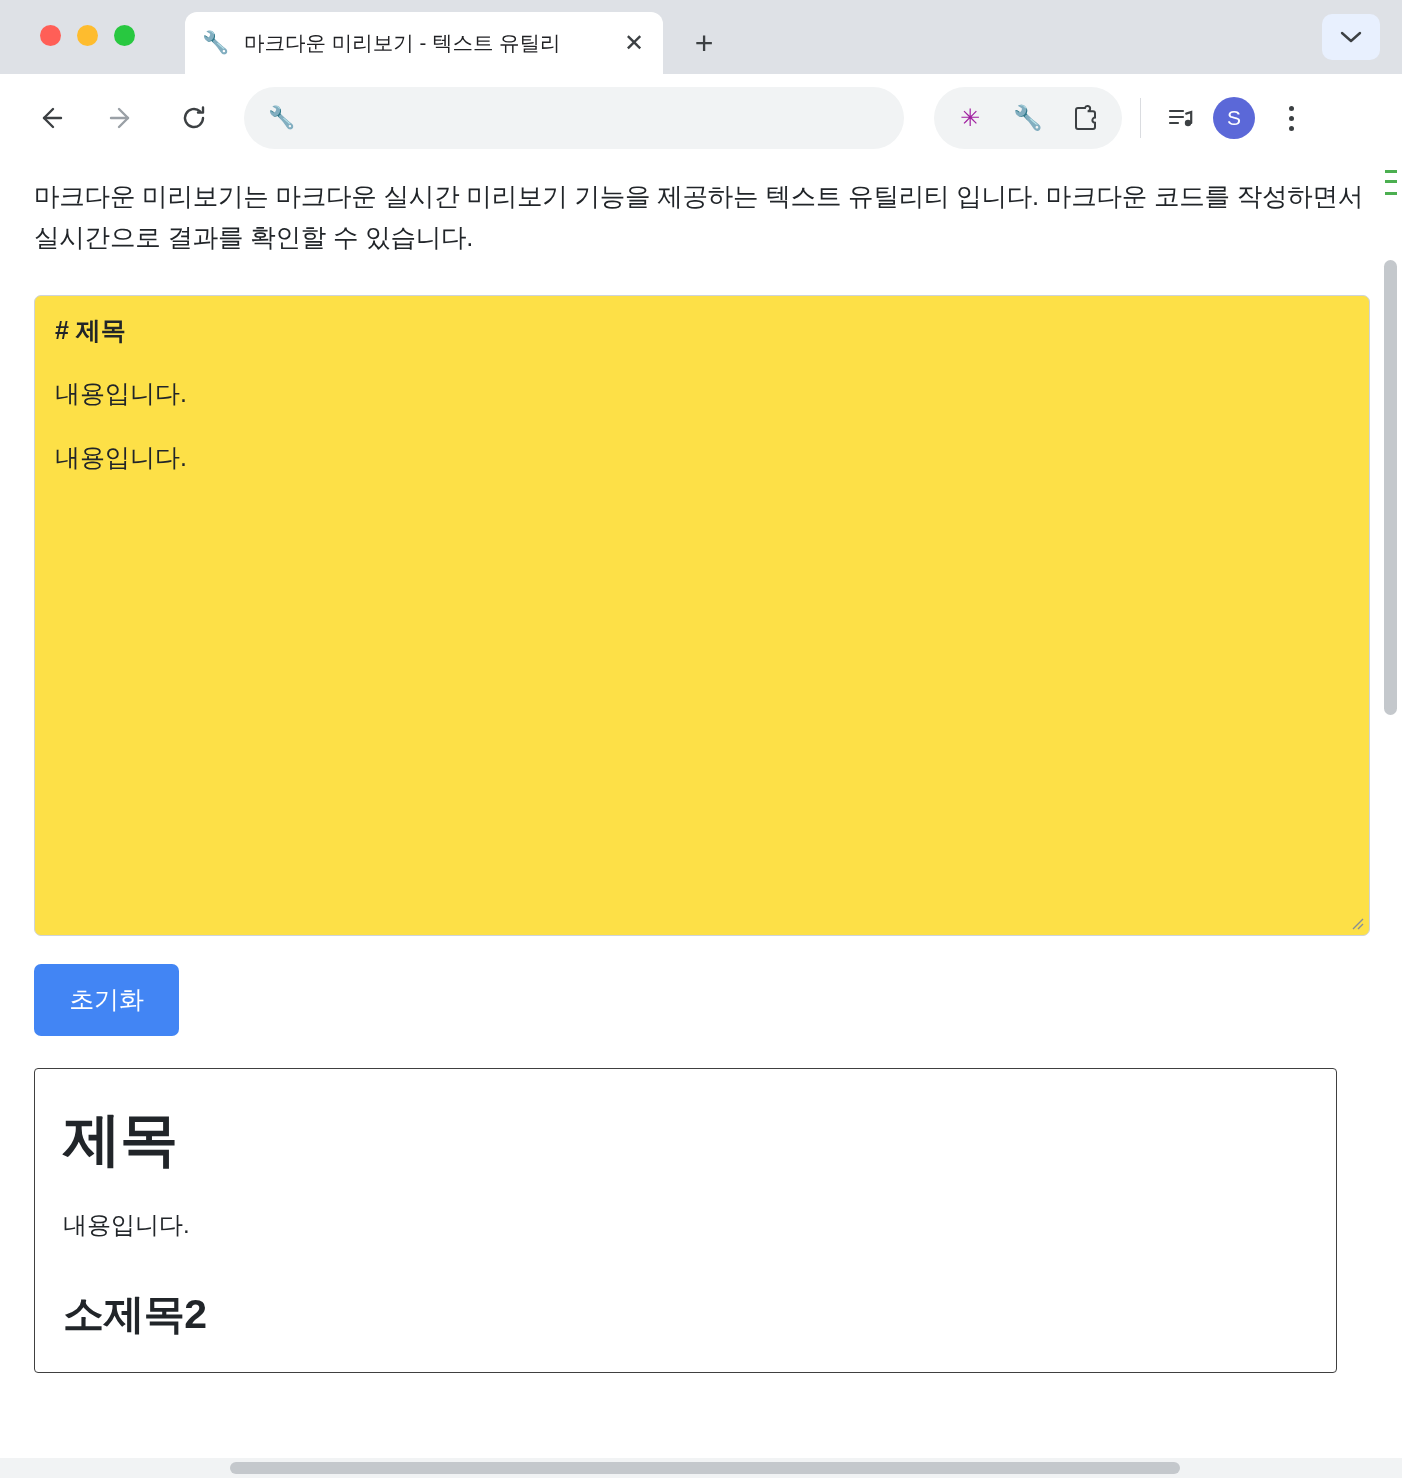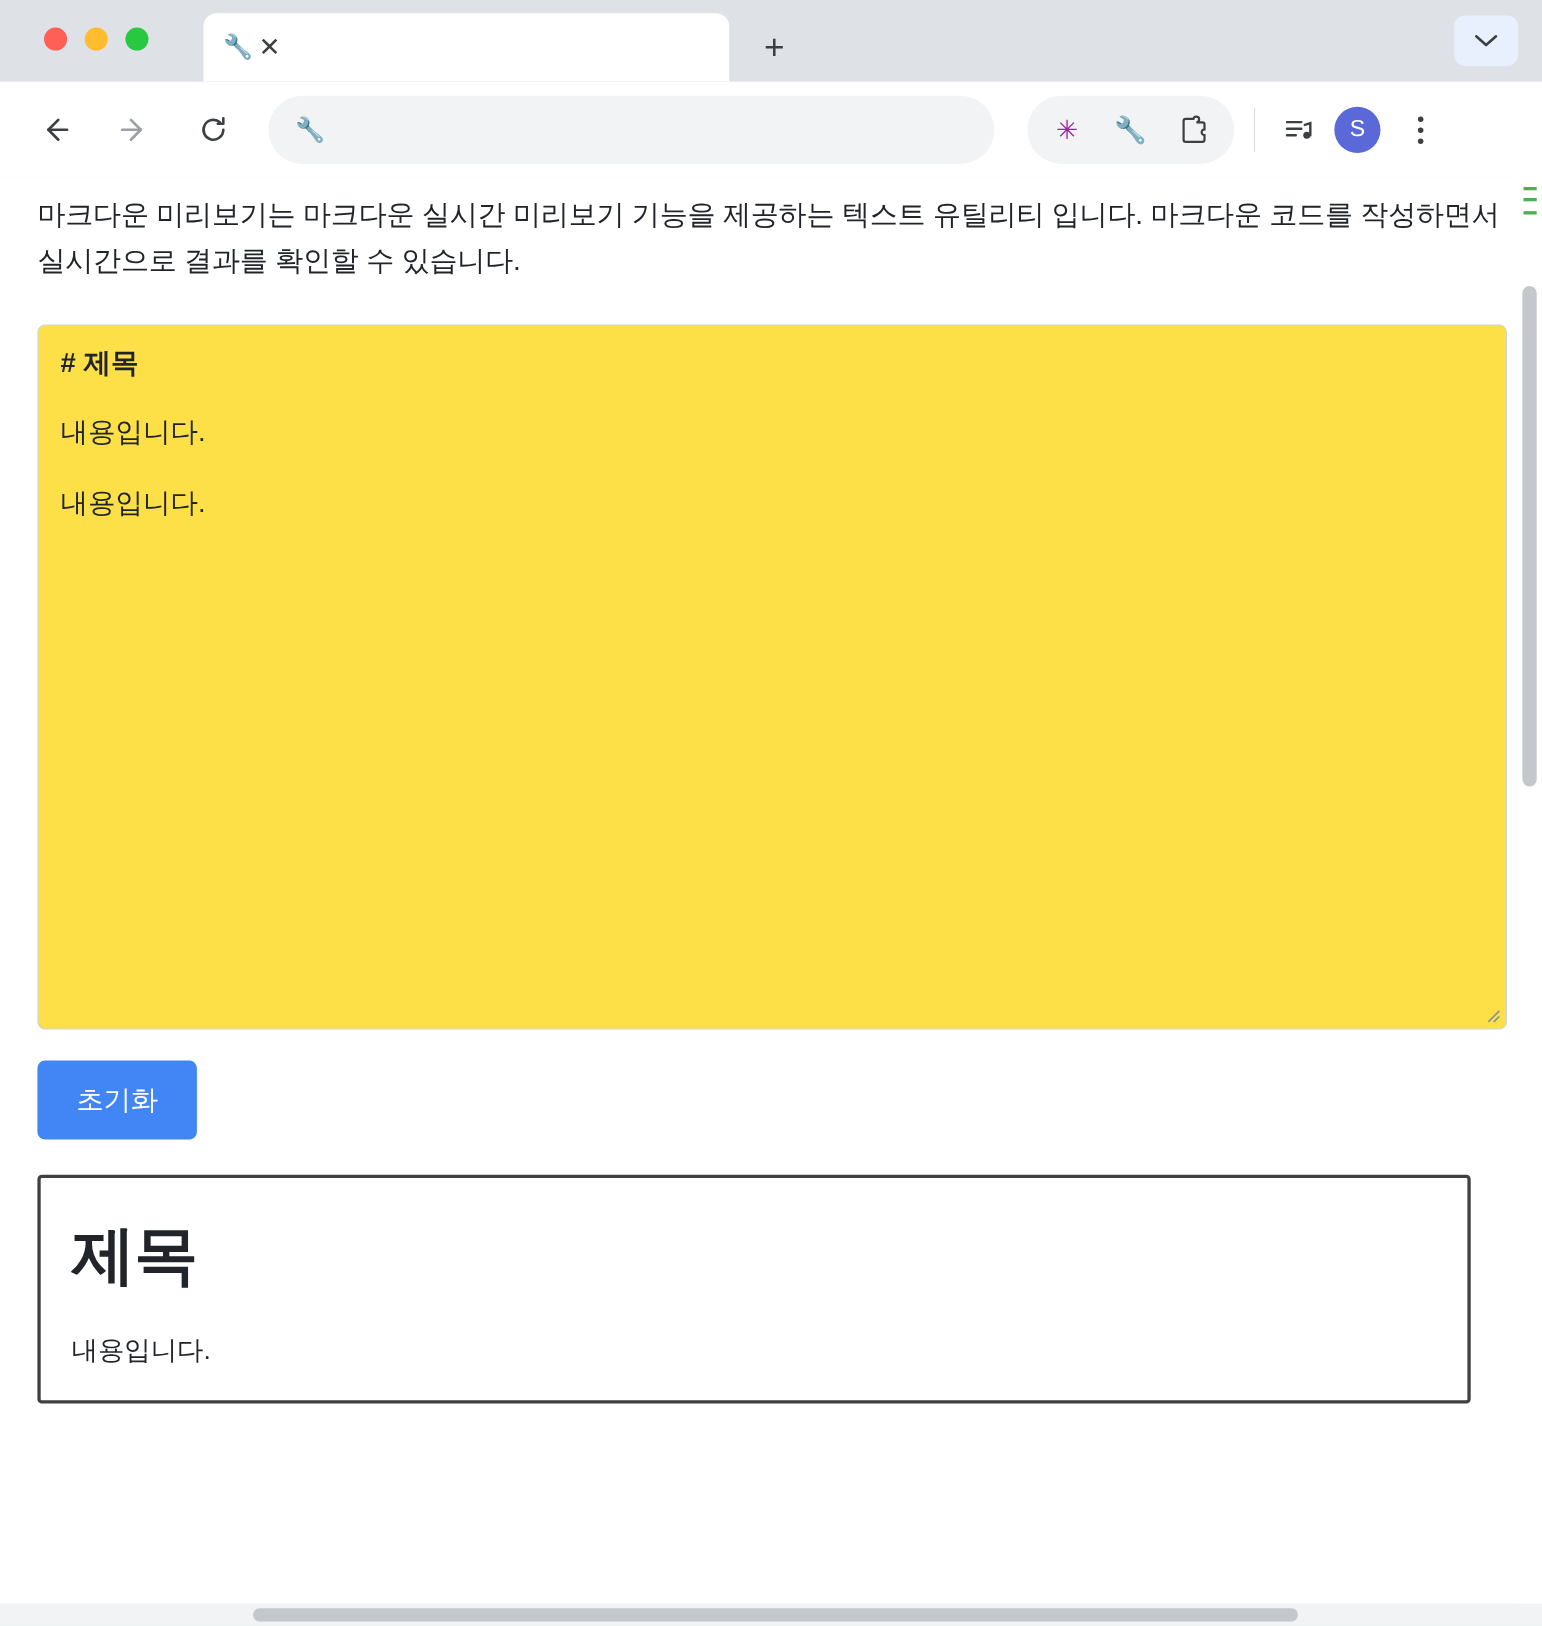--- a/index.html
+++ b/index.html
@@ -216,21 +216,21 @@
     color: #ffffff;
     font-size: 25px;
     font-family: inherit;
     display: flex; align-items: center; justify-content: center;
     letter-spacing: -0.2px;
   }
 
   .preview {
     margin-top: 32px;
     width: 1303px;
-    border: 3px solid #404040;
+    border: 1px solid #404040;
     border-radius: 4px;
     padding: 24px 28px 30px 28px;
     background: #fff;
   }
   .preview h1 {
     font-size: 58px;
     margin: 8px 0 0 0;
     font-weight: 700;
     color: #212529;
     letter-spacing: -1px;
@@ -297,20 +297,21 @@
 
   <div class="tabstrip">
     <div class="window-controls">
       <span class="dot red"></span>
       <span class="dot yellow"></span>
       <span class="dot green"></span>
     </div>
 
     <div class="tab">
       <span class="tab-favicon wrench">🔧</span>
+      <span class="tab-title">마크다운 미리보기 - 텍스트 유틸리</span>
       <span class="tab-close">✕</span>
     </div>
 
     <div class="newtab">+</div>
 
     <div class="chev-right">
       <svg width="22" height="14" viewBox="0 0 22 14" aria-hidden="true">
         <path d="M2 3 L11 11 L20 3" fill="none" stroke="#3c4043" stroke-width="2.4" stroke-linecap="round" stroke-linejoin="round"></path>
       </svg>
     </div>
@@ -383,20 +384,21 @@
             <path d="M15 5 L5 15 M15 10 L10 15" stroke="#868e96" stroke-width="1.4" fill="none"></path>
           </svg>
         </span>
       </div>
 
       <button class="reset-btn">초기화</button>
 
       <div class="preview">
         <h1>제목</h1>
         <p>내용입니다.</p>
+        <h2>소제목2</h2>
       </div>
     </div>
 
     <div class="page-scrollbar">
       <div class="edge-marks">
         <span style="top:0;"></span>
         <span style="top:10px;"></span>
         <span style="top:22px;"></span>
       </div>
       <div class="thumb"></div>

